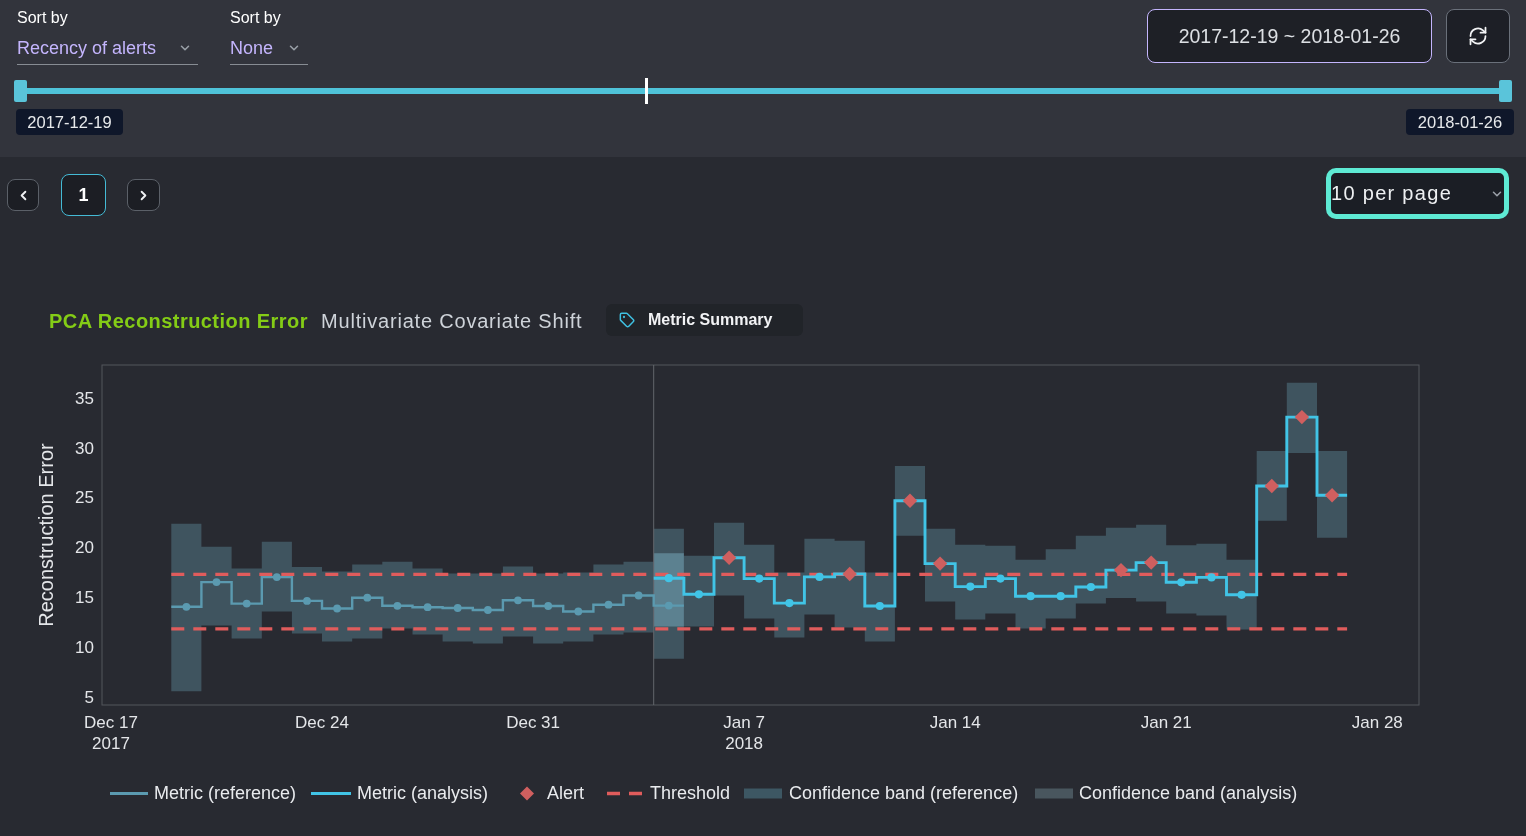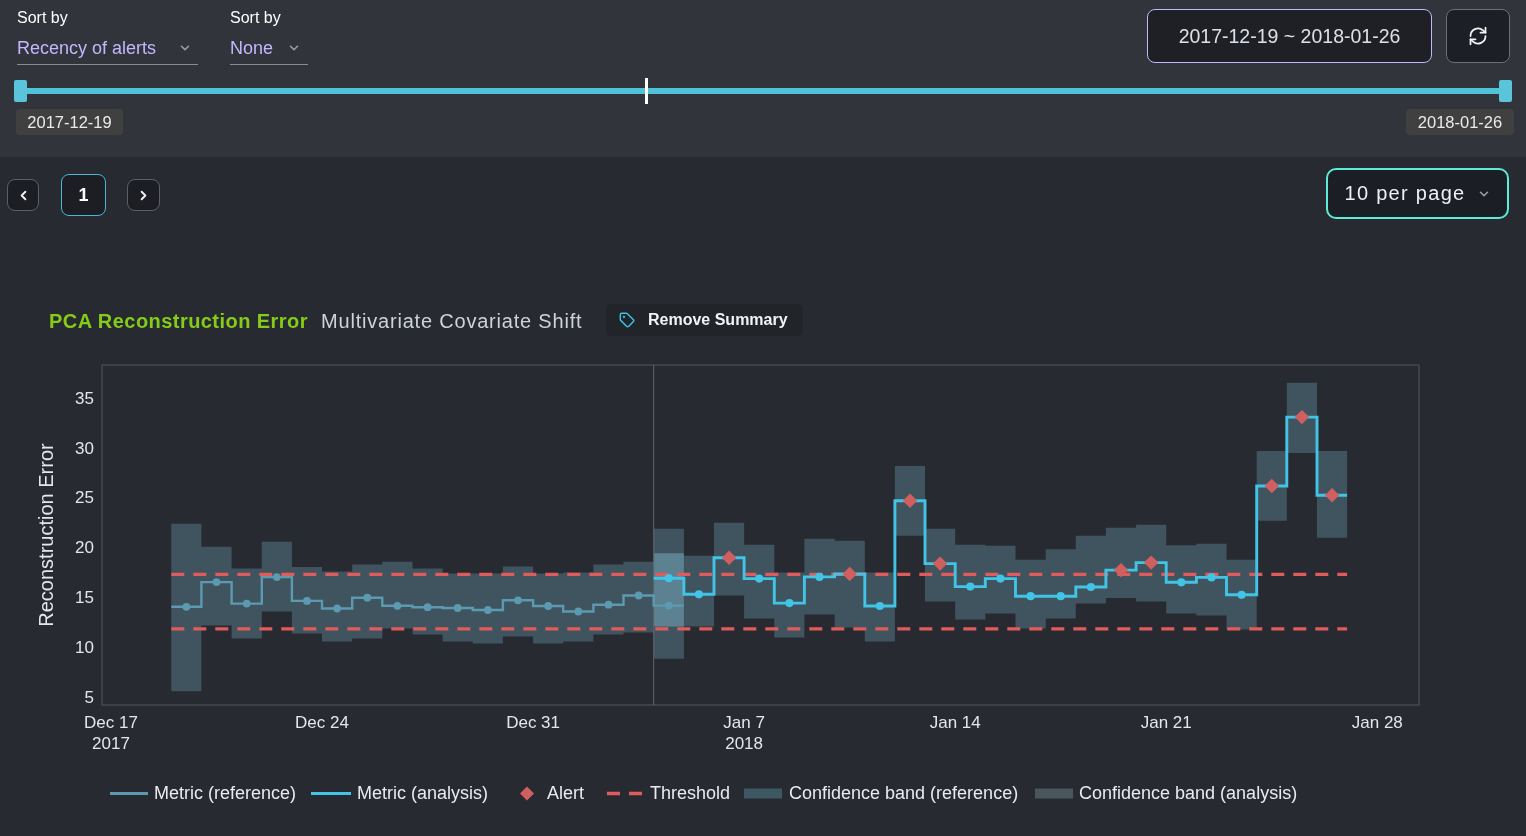--- a/index.html
+++ b/index.html
@@ -7,24 +7,24 @@
 .abs{position:absolute}
 .hdr{left:0;top:0;width:1526px;height:157px;background:#32343c}
 .lbl{font-size:16px;font-weight:normal;color:#ffffff}
 .sel{font-size:18px;color:#c4b5fd}
 .uline{height:1px;background:#878c93}
 .datebox{left:1147px;top:9px;width:285px;height:54px;background:#1e2026;border:1px solid #c4b5fd;border-radius:8px;color:#dde0e4;font-size:19.5px;display:flex;align-items:center;justify-content:center}
 .refbtn{left:1446px;top:9px;width:64px;height:54px;background:#1d1f26;border:1px solid #6a707a;border-radius:8px;display:flex;align-items:center;justify-content:center}
 .sbar{left:14px;top:88px;width:1498px;height:6px;background:#4fc3d9}
 .shandle{top:80px;width:13px;height:22px;background:#5ac4da;border-radius:2px}
 .stick{left:644.5px;top:78px;width:3px;height:26px;background:#ffffff}
-.slab{top:109px;height:26px;background:#404040;border-radius:4px;color:#e8eaec;font-size:16.5px;display:flex;align-items:center;justify-content:center}
+.slab{top:109px;height:26px;background:#0f172a;border-radius:4px;color:#e8eaec;font-size:16.5px;display:flex;align-items:center;justify-content:center}
 .pbtn{background:#1c1e24;border:1px solid #5b6068;border-radius:8px;display:flex;align-items:center;justify-content:center}
 .page1{left:61px;top:174px;width:45px;height:42px;background:#1c1e24;border:1.5px solid #44bad5;border-radius:8px;color:#fff;font-weight:bold;font-size:18px;display:flex;align-items:center;justify-content:center}
-.perpage{left:1326px;top:168px;width:183px;height:51px;background:#1b1e25;border:2px solid #5eead4;border-radius:10px;color:#eef0f2;font-size:20px;letter-spacing:1.3px;display:flex;align-items:center;justify-content:center;gap:11px}
+.perpage{left:1326px;top:168px;width:183px;height:51px;background:#1b1e25;border:5px solid #5eead4;border-radius:10px;color:#eef0f2;font-size:20px;letter-spacing:1.3px;display:flex;align-items:center;justify-content:space-between;gap:11px}
 .title{left:49px;top:310px;font-size:20px;font-weight:bold;color:#84cc16;letter-spacing:0.45px}
 .subtitle{left:321px;top:310px;font-size:20px;color:#ced3d9;letter-spacing:0.8px}
 .rmbtn{left:606px;top:304px;width:197px;height:32px;background:#212429;border-radius:6px;display:flex;align-items:center;gap:13px;padding-left:13px}
 .rmtxt{font-size:16px;font-weight:bold;color:#f2f3f5}
 </style></head>
 <body>
 <div class="abs hdr"></div>
 <div class="abs lbl" style="left:17px;top:9px">Sort by</div>
 <div class="abs sel" style="left:17px;top:38px">Recency of alerts</div>
 <div class="abs" style="left:178px;top:41px"><svg width="14" height="14" viewBox="0 0 24 24" fill="none" stroke="#9aa0a8" stroke-width="2.6" stroke-linecap="round" stroke-linejoin="round">
@@ -69,21 +69,21 @@
       <path d="M6 9l6 6 6-6"></path>
     </svg>
   </div>
 <div class="abs title">PCA Reconstruction Error</div>
 <div class="abs subtitle">Multivariate Covariate Shift</div>
 <div class="abs rmbtn">
     <svg width="16" height="16" viewBox="0 0 24 24" fill="none" stroke="#3fc1e2" stroke-width="2.2" stroke-linecap="round" stroke-linejoin="round">
       <path d="M12.586 2.586A2 2 0 0 0 11.172 2H4a2 2 0 0 0-2 2v7.172a2 2 0 0 0 .586 1.414l8.704 8.704a2.426 2.426 0 0 0 3.42 0l6.58-6.58a2.426 2.426 0 0 0 0-3.42z"></path>
       <circle cx="7.5" cy="7.5" r="0.6" fill="#3fc1e2"></circle>
     </svg>
-    <span class="rmtxt">Remove Summary</span>
+    <span class="rmtxt">Metric Summary</span>
   </div>
 <svg width="1526" height="496" viewBox="0 0 1526 496" style="position:absolute;left:0;top:340px">
 <style>
 .tk{font:17px "Liberation Sans",sans-serif;fill:#e4e6e9}
 .lg{font:18px "Liberation Sans",sans-serif;fill:#e9ebee}
 </style>
 <rect x="102" y="25" width="1317" height="340" fill="none" stroke="#53565c" stroke-width="1"></rect>
 <path d="M171.3,183.8H201.4V206.7H231.6V228.6H261.8V201.7H291.9V227.1H322.0V231.6H352.2V224.6H382.3V221.7H412.5V228.6H442.6V233.6H472.8V233.6H502.9V226.6H533.1V233.6H563.2V232.6H593.4V224.6H623.5V221.7H653.7V213.2H683.9V286.4H653.7V292.4H623.5V294.4H593.4V301.4H563.2V303.4H533.1V296.4H502.9V303.4H472.8V301.4H442.6V294.4H412.5V288.4H382.3V298.4H352.2V301.4H322.0V293.4H291.9V271.5H261.8V298.4H231.6V285.4H201.4V351.2H171.3Z" fill="rgba(125,195,215,0.28)"></path>
 <path d="M653.7,188.8H683.9V215.7H714.0V182.8H744.1V204.7H774.3V232.6H804.4V198.7H834.6V200.7H864.8V232.6H894.9V126.0H925.0V188.8H955.2V204.7H985.3V205.7H1015.5V219.7H1045.7V209.2H1075.8V195.7H1105.9V187.8H1136.1V184.8H1166.2V205.2H1196.4V203.7H1226.5V219.7H1256.7V111.0H1286.8V42.8H1317.0V111.0H1347.1V197.7H1317.0V113.0H1286.8V180.8H1256.7V289.4H1226.5V275.5H1196.4V273.5H1166.2V261.5H1136.1V258.0H1105.9V263.5H1075.8V278.5H1045.7V288.4H1015.5V273.5H985.3V279.5H955.2V261.5H925.0V195.7H894.9V301.4H864.8V287.4H834.6V274.5H804.4V297.4H774.3V278.5H744.1V255.5H714.0V286.4H683.9V318.8H653.7Z" fill="rgba(125,195,215,0.28)"></path>
 <rect x="653.7" y="213.2" width="30.1" height="73.3" fill="rgba(150,200,218,0.18)"></rect>

